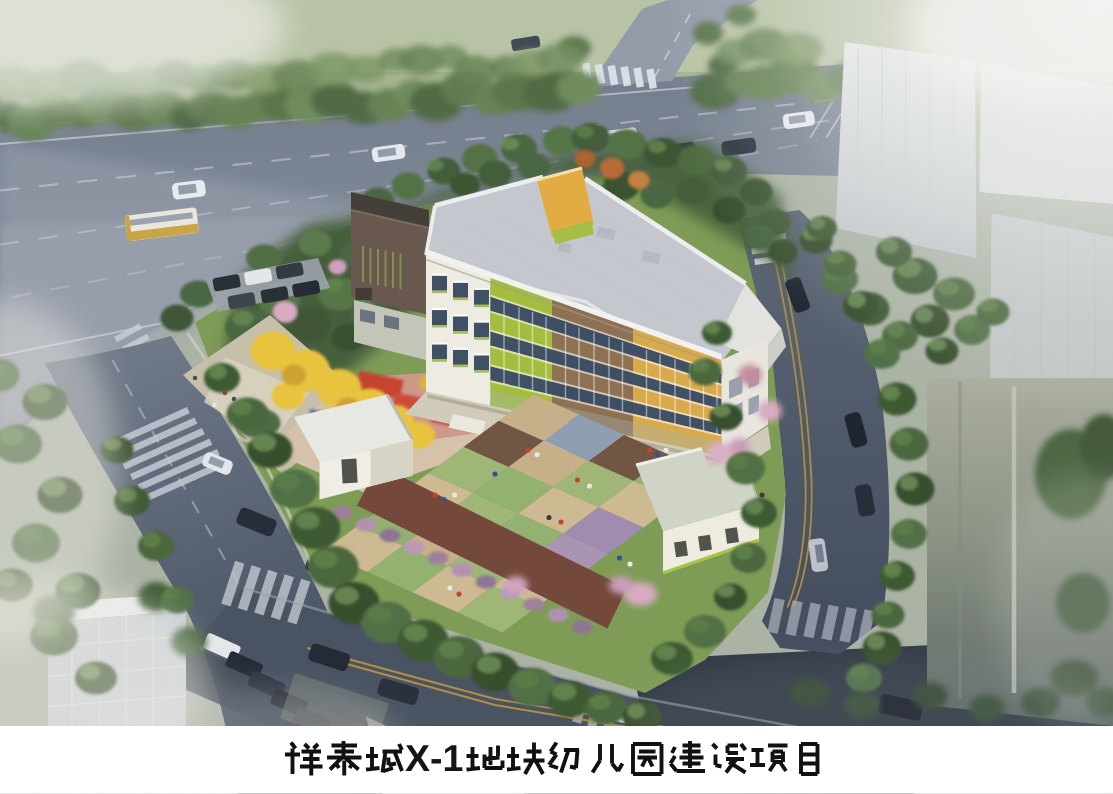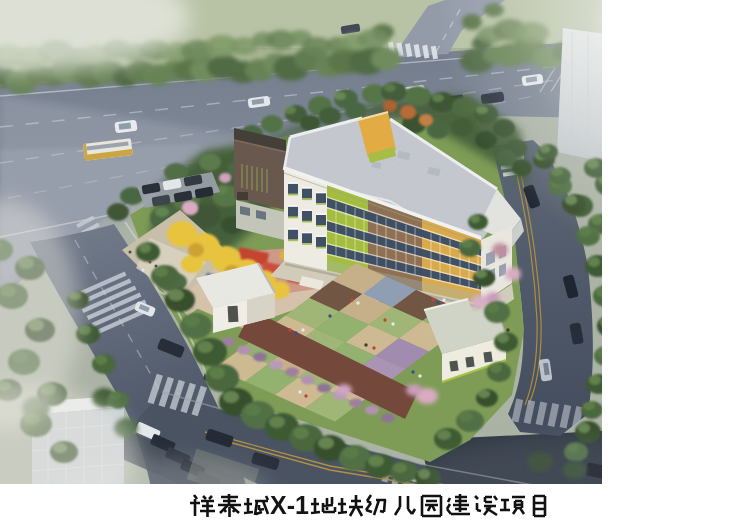--- a/index.html
+++ b/index.html
@@ -1,14 +1,14 @@
 <!DOCTYPE html>
 <html><head><meta charset="utf-8"><style>
 html,body{margin:0;padding:0;background:#fff;}
-#stage{position:relative;width:602px;height:529px;overflow:hidden;font-family:"Liberation Sans",sans-serif;}
+#stage{position:relative;width:742px;height:529px;overflow:hidden;font-family:"Liberation Sans",sans-serif;}
 </style></head><body>
 <div id="stage">
 <svg width="742" height="529" viewBox="0 0 742 529">
 <defs>
 <filter id="b1" x="-40%" y="-40%" width="180%" height="180%">
           <feGaussianBlur stdDeviation="1"></feGaussianBlur>
         </filter>
 <filter id="b2" x="-40%" y="-40%" width="180%" height="180%">
           <feGaussianBlur stdDeviation="2.2"></feGaussianBlur>
         </filter>

